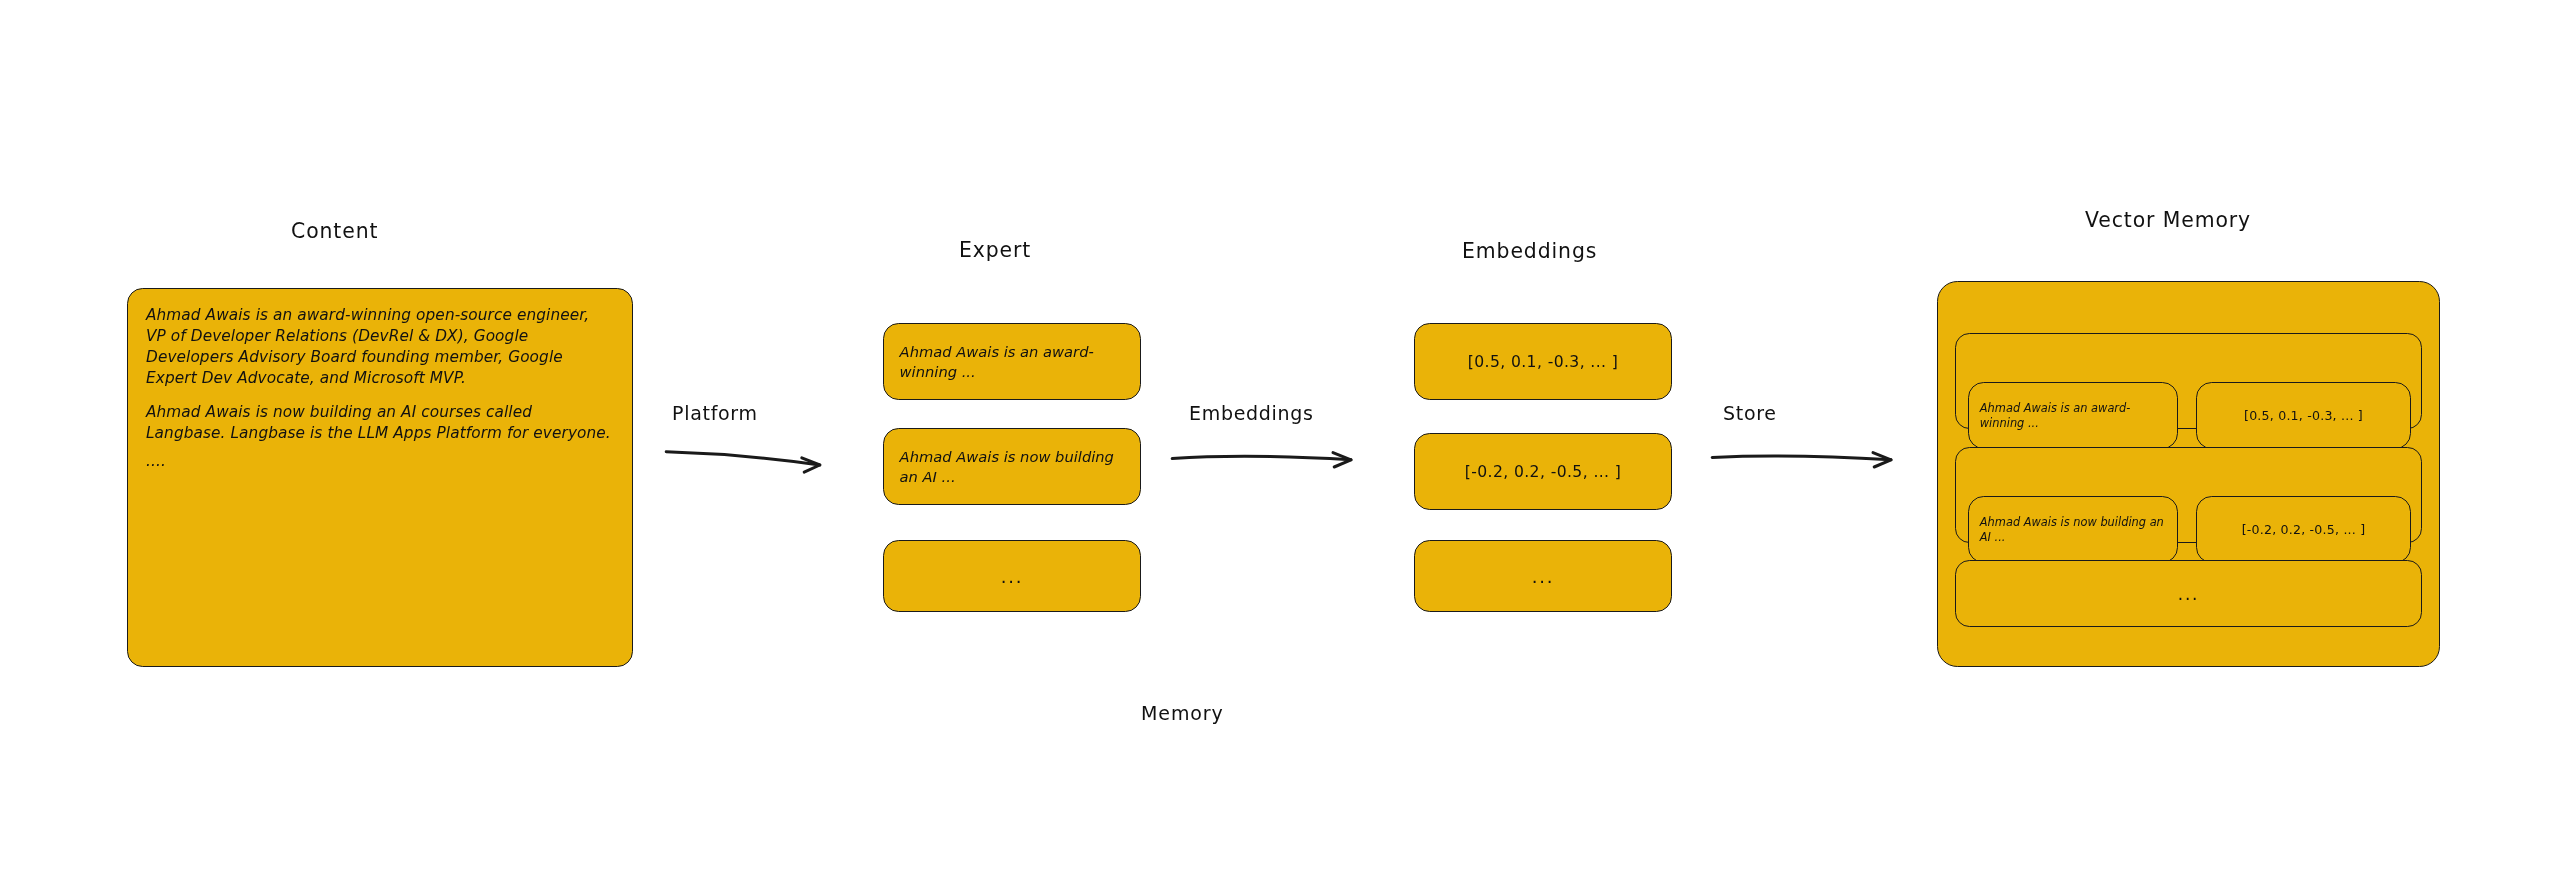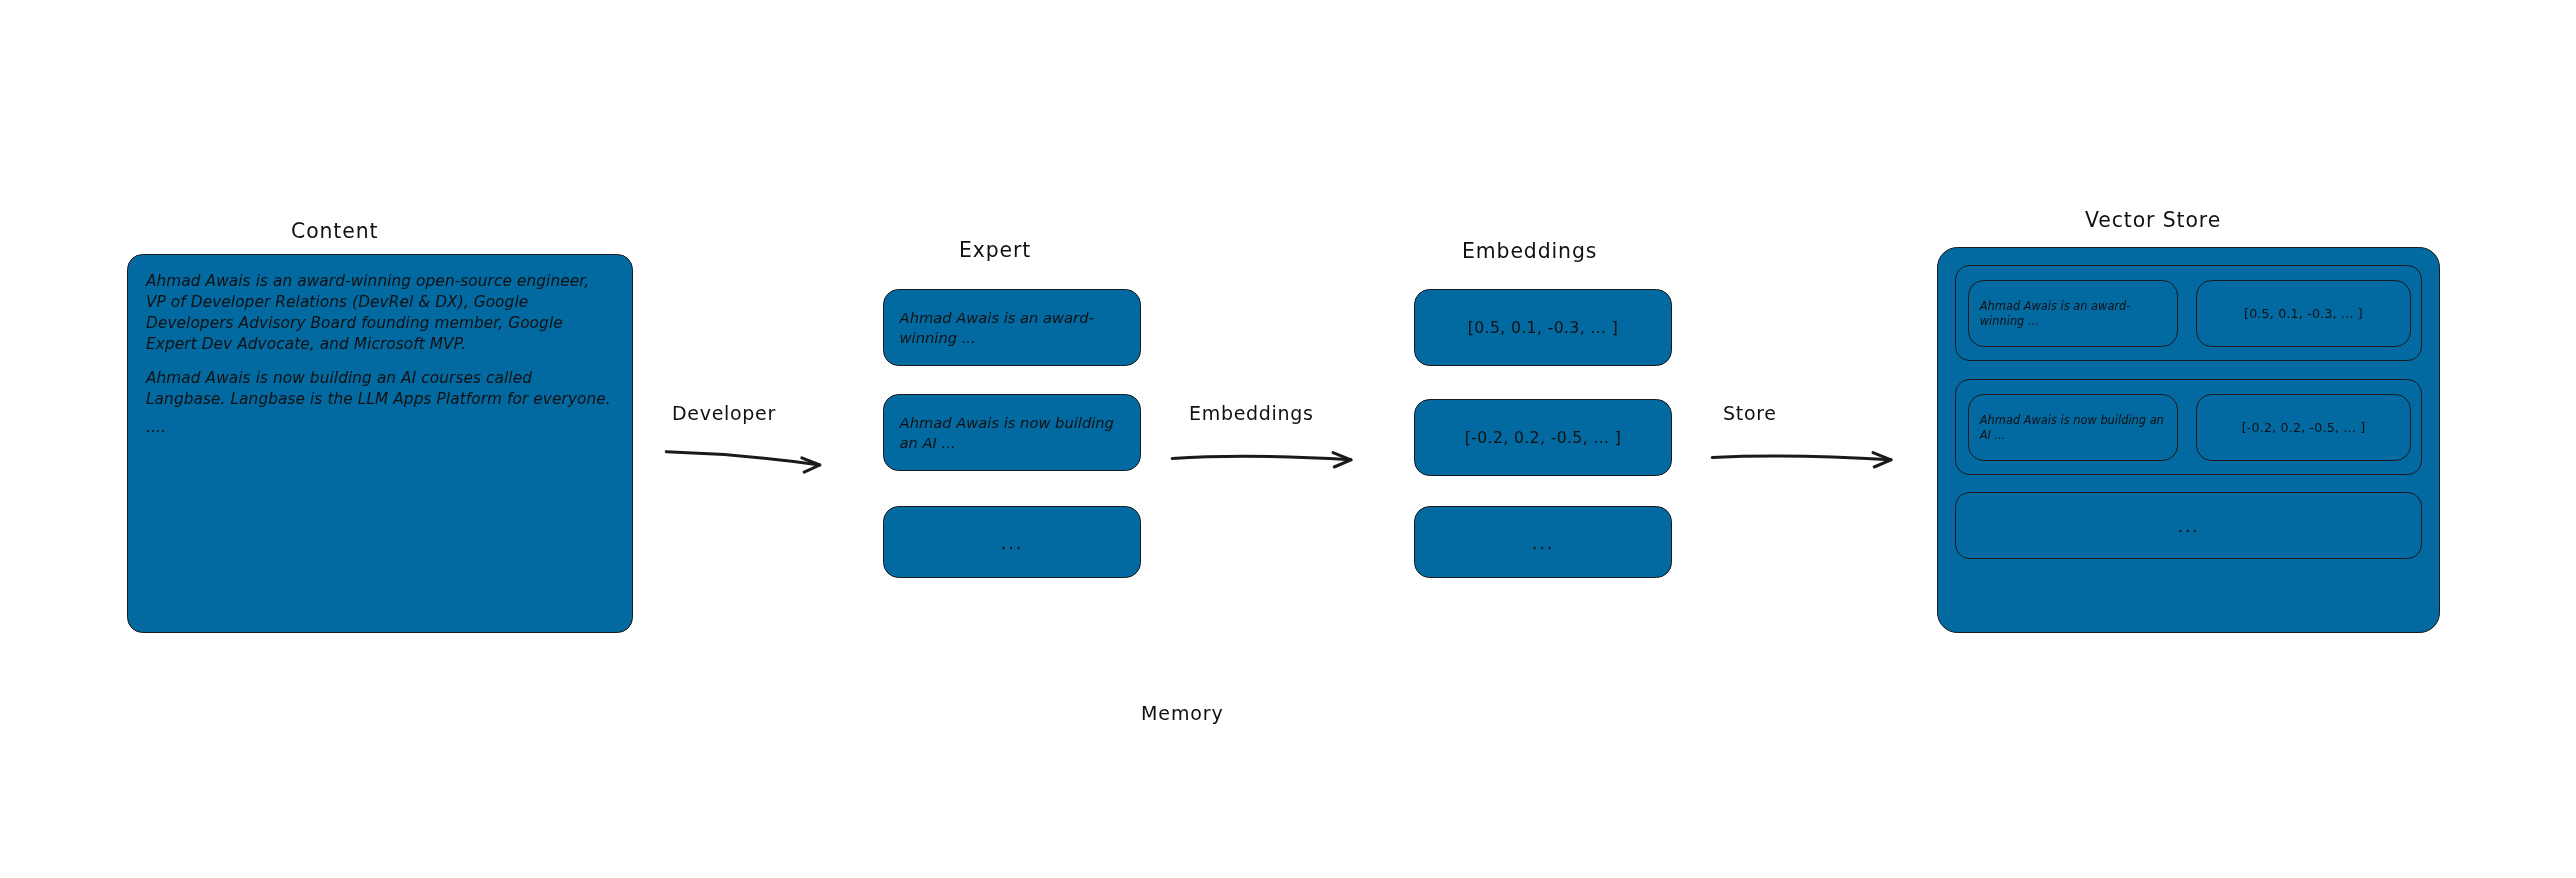--- a/index.html
+++ b/index.html
@@ -47,21 +47,22 @@
     color: #111;
     white-space: nowrap;
   }
 
   
   .hand-box {
     position: absolute;
     box-sizing: border-box;
     border: 1.8px solid #1a1a1a;
     border-radius: 15.6px;
-    background: #0369a1;
+    background: #eab308;
+    margin-top: 34px;
   }
   .hand-box.thin { border-width: 1.5px; }
 
   .content-box {
     padding: 15.6px 18px;
   }
 
   .para {
     font-family: "DejaVu Sans", sans-serif;
     font-style: italic;
@@ -137,29 +138,29 @@
 <body>
 
 <div class="stage">
 
   <div class="col-title" style="left:291px; top:203px;">Content</div>
 
   <div class="col-title" style="left:959px; top:222px;">Expert</div>
 
   <div class="col-title" style="left:1462px; top:223px;">Embeddings</div>
 
-  <div class="col-title" style="left:2085px; top:192px;">Vector Store</div>
+  <div class="col-title" style="left:2085px; top:192px;">Vector Memory</div>
 
   <div class="hand-box content-box" style="left:127px; top:238px; width:506px; height:379px;">
     <p class="para">Ahmad Awais is an award-winning open-source engineer, VP of Developer Relations (DevRel &amp; DX), Google Developers Advisory Board founding member, Google Expert Dev Advocate, and Microsoft MVP.</p>
     <p class="para">Ahmad Awais is now building an AI courses called Langbase. Langbase is the LLM Apps Platform for everyone.</p>
     <p class="para" style="margin-top:-6px;">....</p>
   </div>
 
-  <div class="arrow-label" style="left:672px; top:386px;">Developer</div>
+  <div class="arrow-label" style="left:672px; top:386px;">Platform</div>
   <svg class="arrow" style="left:665px; top:425px;" width="180" height="42" viewBox="0 0 300 70">
     <path d="M2,18 C70,20 160,26 258,40" fill="none" stroke="#1a1a1a" stroke-width="5" stroke-linecap="round"></path>
     <path d="M258,40 L228,28 M258,40 L232,52" fill="none" stroke="#1a1a1a" stroke-width="5" stroke-linecap="round"></path>
   </svg>
 
   <div class="hand-box thin chunk-box" style="left:883px; top:273px; width:258px; height:77px;">
     <span class="chunk-text">Ahmad Awais is an award-winning ...</span>
   </div>
 
   <div class="hand-box thin chunk-box" style="left:883px; top:378px; width:258px; height:77px;">

